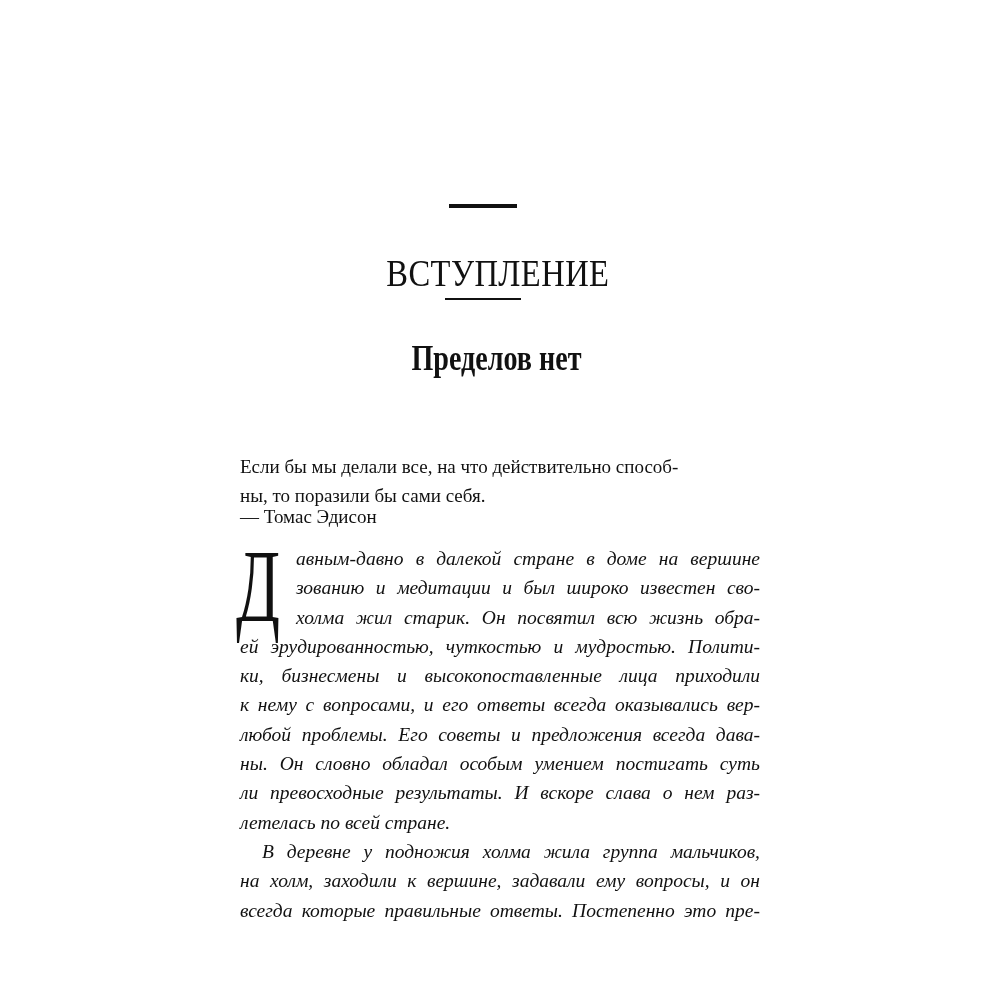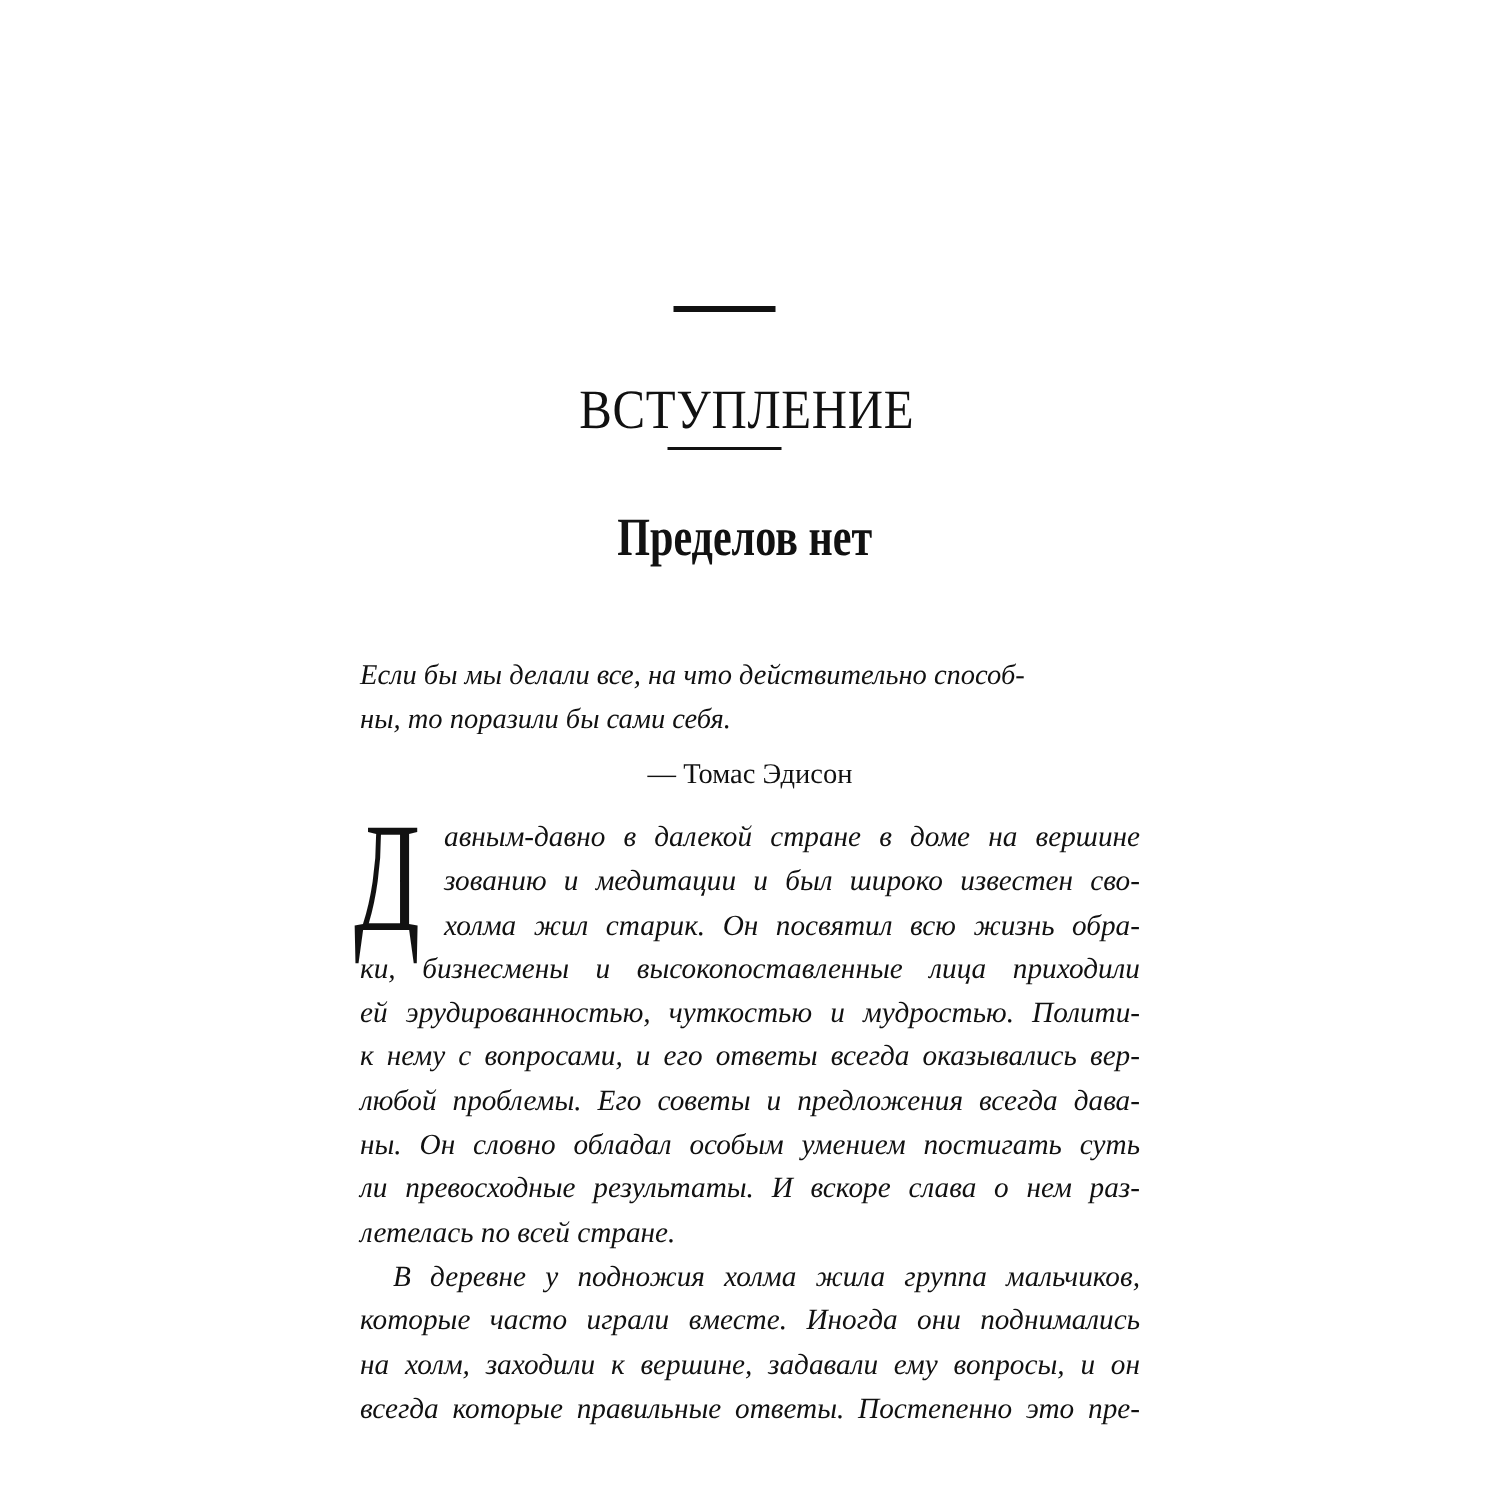--- a/index.html
+++ b/index.html
@@ -56,36 +56,35 @@
       text-align: center;
       font-size: 36px;
       font-weight: bold;
       line-height: 44px;
       transform: scaleX(0.78);
       transform-origin: 484px 0;
     }
     .epigraph {
       position: absolute;
       left: 240px;
-      top: 436px;
+      top: 452px;
       width: 520px;
       font-size: 19px;
-      font-style: italic;
       line-height: 29px;
     }
     .epigraph .line {
       display: block;
       white-space: nowrap;
     }
     .attribution {
       position: absolute;
       left: 240px;
       top: 502px;
       width: 520px;
-      text-align: center;
+      text-align: left;
       font-size: 19px;
       line-height: 29px;
     }
     .body-text {
       position: absolute;
       left: 240px;
       top: 544px;
       width: 520px;
       font-size: 19.5px;
       line-height: 29.3px;
@@ -137,26 +136,25 @@
   </div>
 
   <div class="attribution">— Томас Эдисон</div>
 
   <div class="drop-cap">Д</div>
 
   <div class="body-text">
     <span class="line indent-drop">авным-давно в далекой стране в доме на вершине</span>
     <span class="line indent-drop">зованию и медитации и был широко известен сво-</span>
     <span class="line indent-drop">холма жил старик. Он посвятил всю жизнь обра-</span>
+    <span class="line">ей эрудированностью, чуткостью и мудростью. Полити-</span>
     <span class="line">ки, бизнесмены и высокопоставленные лица приходили</span>
-    <span class="line">ей эрудированностью, чуткостью и мудростью. Полити-</span>
     <span class="line">к нему с вопросами, и его ответы всегда оказывались вер-</span>
     <span class="line">любой проблемы. Его советы и предложения всегда дава-</span>
     <span class="line">ны. Он словно обладал особым умением постигать суть</span>
     <span class="line">ли превосходные результаты. И вскоре слава о нем раз-</span>
     <span class="line last">летелась по всей стране.</span>
     <span class="line para-indent">В деревне у подножия холма жила группа мальчиков,</span>
-    <span class="line">которые часто играли вместе. Иногда они поднимались</span>
     <span class="line">на холм, заходили к вершине, задавали ему вопросы, и он</span>
     <span class="line">всегда которые правильные ответы. Постепенно это пре-</span>
   </div>
 
 </div>
 
 </body></html>

